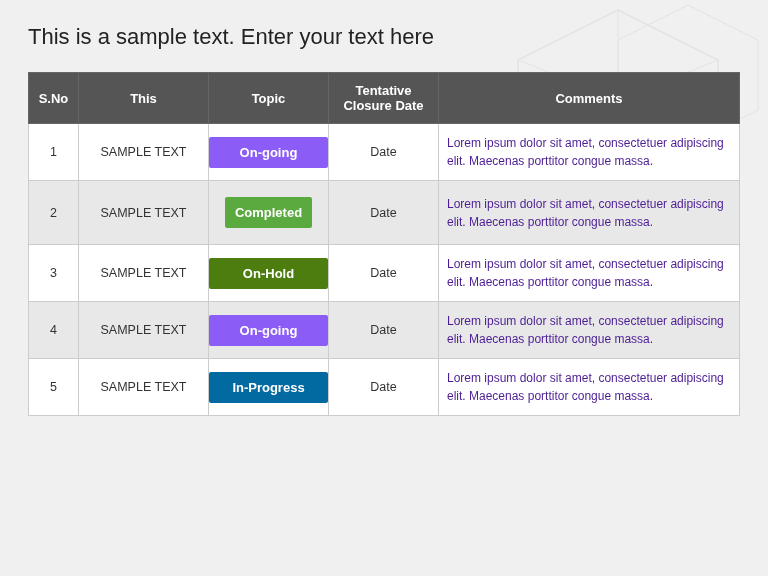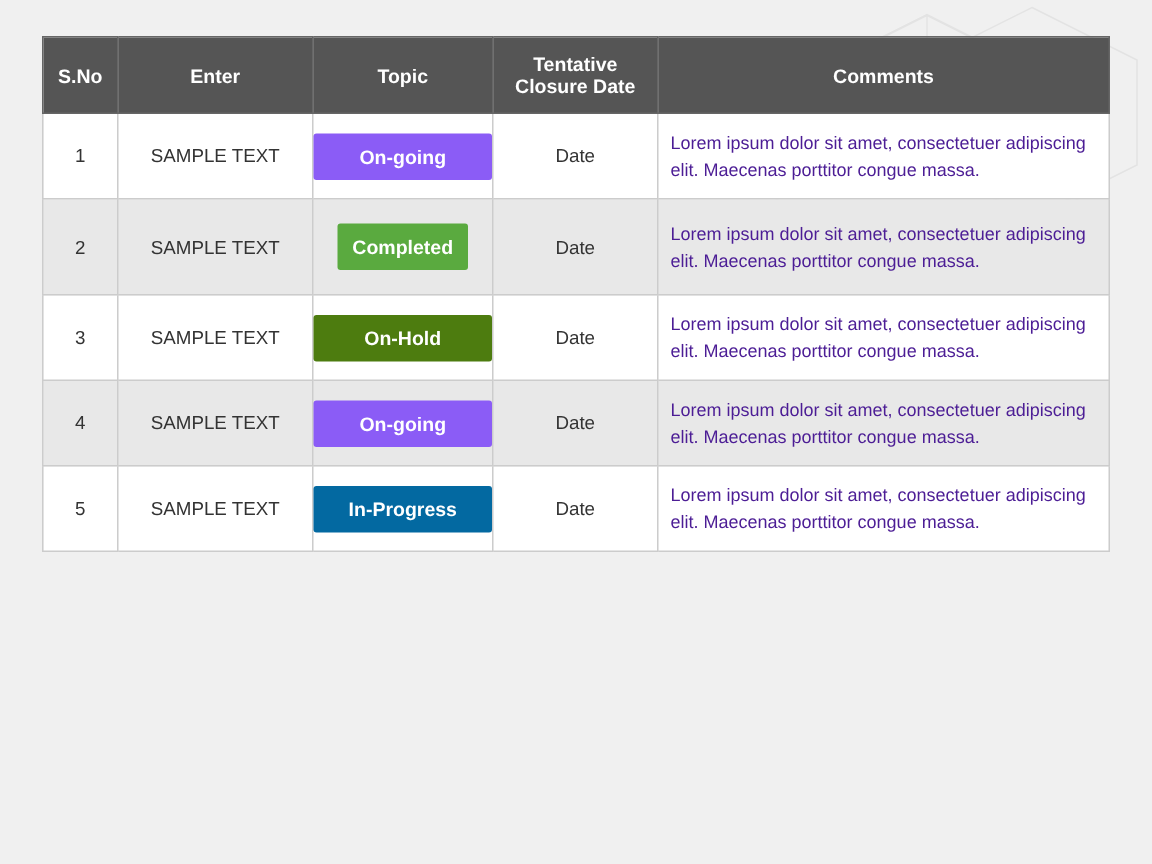--- a/index.html
+++ b/index.html
@@ -114,26 +114,27 @@
 
 <svg class="bg-shapes" viewBox="0 0 300 200" xmlns="http://www.w3.org/2000/svg">
   <polygon points="150,10 250,60 250,140 150,190 50,140 50,60" fill="none" stroke="#888" stroke-width="1.5"></polygon>
   <line x1="150" y1="10" x2="150" y2="100" stroke="#888" stroke-width="1"></line>
   <line x1="50" y1="60" x2="150" y2="100" stroke="#888" stroke-width="1"></line>
   <line x1="250" y1="60" x2="150" y2="100" stroke="#888" stroke-width="1"></line>
   <polygon points="220,5 290,40 290,110 220,145 150,110 150,40" fill="none" stroke="#888" stroke-width="1"></polygon>
 </svg>
 
 <div class="container">
+  <h1 class="title">This is a sample text. Enter your text here</h1>
 
   <table>
     <thead>
       <tr>
         <th class="col-sno">S.No</th>
-        <th class="col-topic">Enter</th>
+        <th class="col-topic">This</th>
         <th class="col-status">Topic</th>
         <th class="col-date">Tentative Closure Date</th>
         <th class="col-comments">Comments</th>
       </tr>
     </thead>
     <tbody id="table-body">
     <tr>
       <td>1</td>
       <td>SAMPLE TEXT</td>
       <td style="padding:0;">

